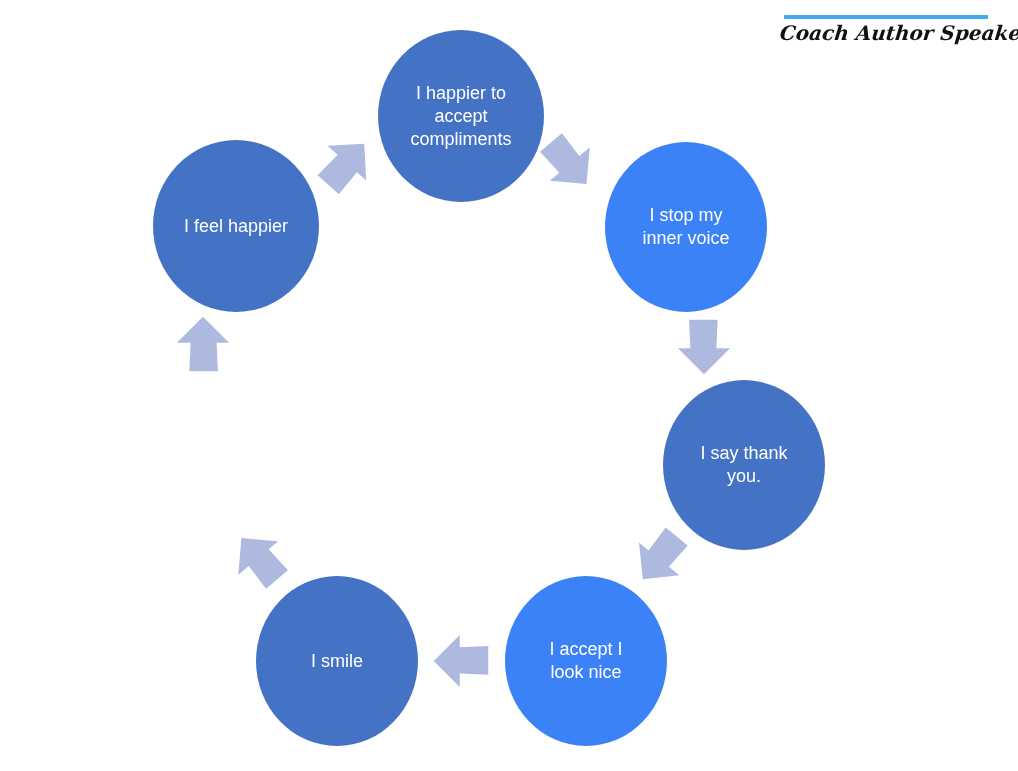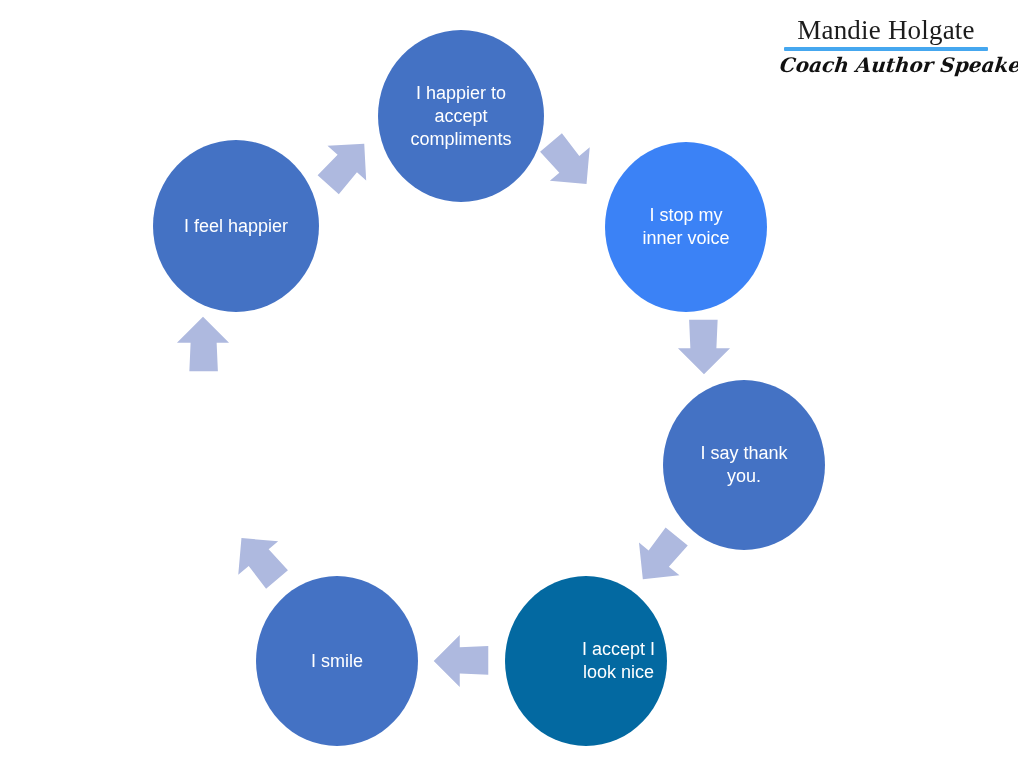--- a/index.html
+++ b/index.html
@@ -94,21 +94,21 @@
 compliments</div>
     </div>
     <div class="cycle-node" style="left: 605px; top: 142px; width: 162px; height: 170px; background: #3b82f6;">
       <div class="node-label" style="color: rgb(255, 255, 255);">I stop my
 inner voice</div>
     </div>
     <div class="cycle-node" style="left: 663px; top: 380px; width: 162px; height: 170px; background: rgb(68, 114, 196);">
       <div class="node-label" style="color: rgb(255, 255, 255);">I say thank
 you.</div>
     </div>
-    <div class="cycle-node" style="left: 505px; top: 576px; width: 162px; height: 170px; background: #0369a1; justify-content: flex-end;">
+    <div class="cycle-node" style="left: 505px; top: 576px; width: 162px; height: 170px; background: #3b82f6;">
       <div class="node-label" style="color: rgb(255, 255, 255);">I accept I
 look nice</div>
     </div>
     <div class="cycle-node" style="left: 256px; top: 576px; width: 162px; height: 170px; background: rgb(68, 114, 196); justify-content: center;">
       <div class="node-label" style="color: rgb(255, 255, 255);">I smile</div>
     </div>
     <div class="cycle-node" style="left: 153px; top: 140px; width: 166px; height: 172px; background: rgb(68, 114, 196);">
       <div class="node-label" style="color: rgb(255, 255, 255);">I feel happier</div>
     </div>
     <div class="cycle-arrow" style="left: 538px; top: 132px; transform: rotate(140deg);">
@@ -142,16 +142,15 @@
       </svg>
     </div>
     <div class="cycle-arrow" style="left: 315px; top: 133px; transform: rotate(42deg);">
       <svg viewBox="0 0 100 100" xmlns="http://www.w3.org/2000/svg">
         <path d="M50 6 L92 48 L72 48 L74 94 L28 94 L30 48 L8 48 Z" fill="#AEB9DF"></path>
       </svg>
     </div>
   </div>
 
 <div id="brand-logo">
-  <div class="brand-name">Mandie Holgate</div>
   <div class="brand-rule"></div>
   <div class="brand-tagline">Coach Author Speaker</div>
 </div>
 
 </body></html>

